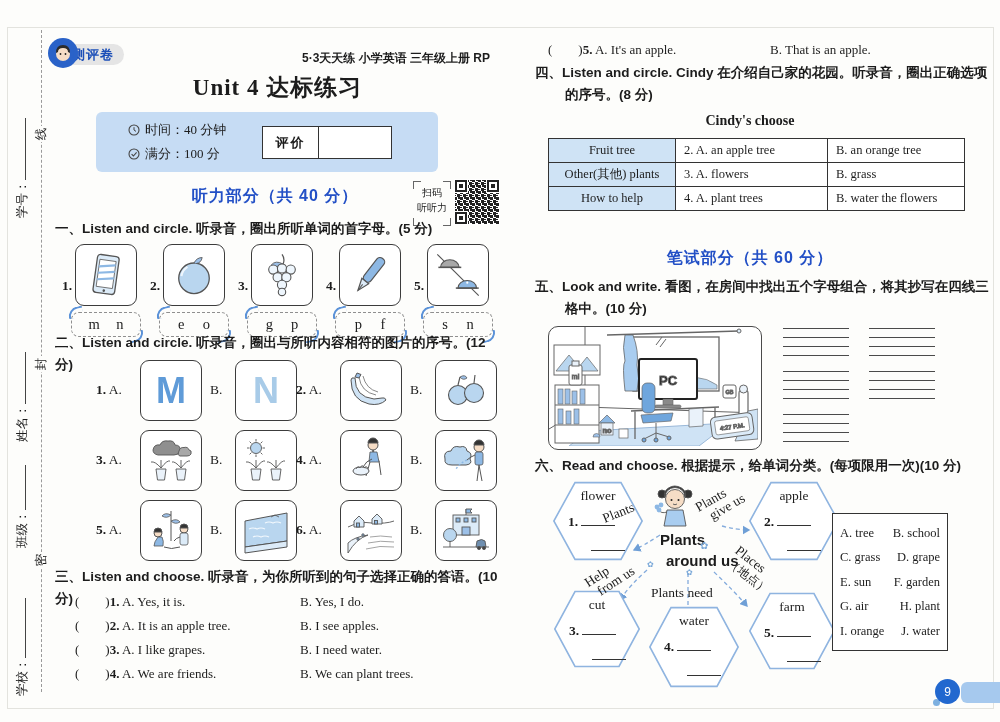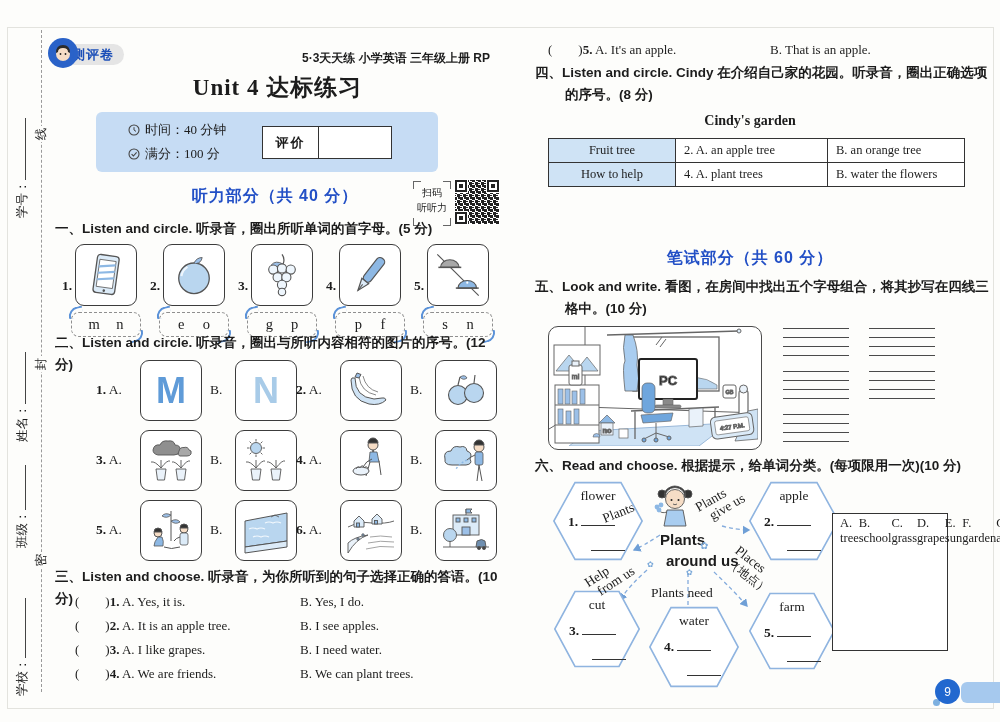--- a/index.html
+++ b/index.html
@@ -89,21 +89,21 @@
   .hex{position:absolute;}
   .hex svg{position:absolute;left:0;top:0;width:100%;height:100%;}
   .hexword{position:absolute;top:7px;left:0;width:100%;text-align:center;font-size:13.5px;}
   .hexnum{position:absolute;top:32px;left:16px;font-size:13.5px;font-weight:bold;}
   .blank{display:inline-block;width:34px;border-bottom:1.2px solid #333;height:12px;margin-left:3px;}
   .hexblank2{position:absolute;top:56px;left:36px;}
   .arrlabel{position:absolute;font-size:13.5px;line-height:14px;white-space:nowrap;}
   .centerword{position:absolute;font-family:"Liberation Sans","DejaVu Sans",sans-serif;font-weight:bold;font-size:15px;}
   .florette{position:absolute;color:#7aa8d8;font-size:10px;}
   .bank{position:absolute;left:832px;top:513px;width:116px;height:138px;border:1px solid #333;background:#fff;
-    display:flex;flex-direction:row;justify-content:space-evenly;padding:2px 7px;box-sizing:border-box;}
+    display:flex;flex-direction:column;justify-content:space-evenly;padding:2px 7px;box-sizing:border-box;}
   .bank-row{display:flex;justify-content:space-between;font-size:12.5px;}
 
   
   .pg-pill{left:961px;top:682px;width:39px;height:21px;background:#a6c9ee;border-radius:6px 0 0 6px;}
   .pg-circle{left:935px;top:679px;width:25px;height:25px;border-radius:50%;background:#2268cf;color:#fff;
     font-family:"Liberation Sans",sans-serif;font-size:12px;display:flex;align-items:center;justify-content:center;z-index:2;}
   .pg-dot{left:933px;top:699px;width:7px;height:7px;border-radius:50%;background:#7db0e0;}
 
   svg text{font-family:"Liberation Sans","DejaVu Sans",sans-serif;}
 </style>
@@ -470,27 +470,32 @@
 <div class="q3row" style="left:300px;top:618px;"><span>B. I see apples.</span></div>
 <div class="q3row" style="left:75px;top:642px;"><span>(        )</span><b>3.</b> <span>A. I like grapes.</span></div>
 <div class="q3row" style="left:300px;top:642px;"><span>B. I need water.</span></div>
 <div class="q3row" style="left:75px;top:666px;"><span>(        )</span><b>4.</b> <span>A. We are friends.</span></div>
 <div class="q3row" style="left:300px;top:666px;"><span>B. We can plant trees.</span></div>
 
 <div class="q3row" style="left:548px;top:42px;"><span>(        )</span><b>5.</b> <span>A. It's an apple.</span></div>
 <div class="q3row" style="left:770px;top:42px;"><span>B. That is an apple.</span></div>
 
 <div class="abs prompt sans hang" style="left:535px;top:62px;width:432px;">四、Listen and circle. Cindy 在介绍自己家的花园。听录音，圈出正确选项的序号。(8 分)</div>
-<div class="abs" style="left:535px;top:113px;width:430px;text-align:center;font-weight:bold;font-size:14px;">Cindy's garden</div>
+<div class="abs" style="left:535px;top:113px;width:430px;text-align:center;font-weight:bold;font-size:14px;">Cindy's choose</div>
 <table class="gtable">
   <tbody>
   <tr>
         <td class="c1">Fruit tree</td>
         <td class="c2">2. A. an apple tree</td>
         <td class="c3">B. an orange tree</td>
+      </tr>
+  <tr>
+        <td class="c1">Other(其他) plants</td>
+        <td class="c2">3. A. flowers</td>
+        <td class="c3">B. grass</td>
       </tr>
   <tr>
         <td class="c1">How to help</td>
         <td class="c2">4. A. plant trees</td>
         <td class="c3">B. water the flowers</td>
       </tr>
 </tbody>
   </table>
 
 <div class="abs blue-head sans" style="left:535px;top:248px;width:430px;">笔试部分（共 60 分）</div>

